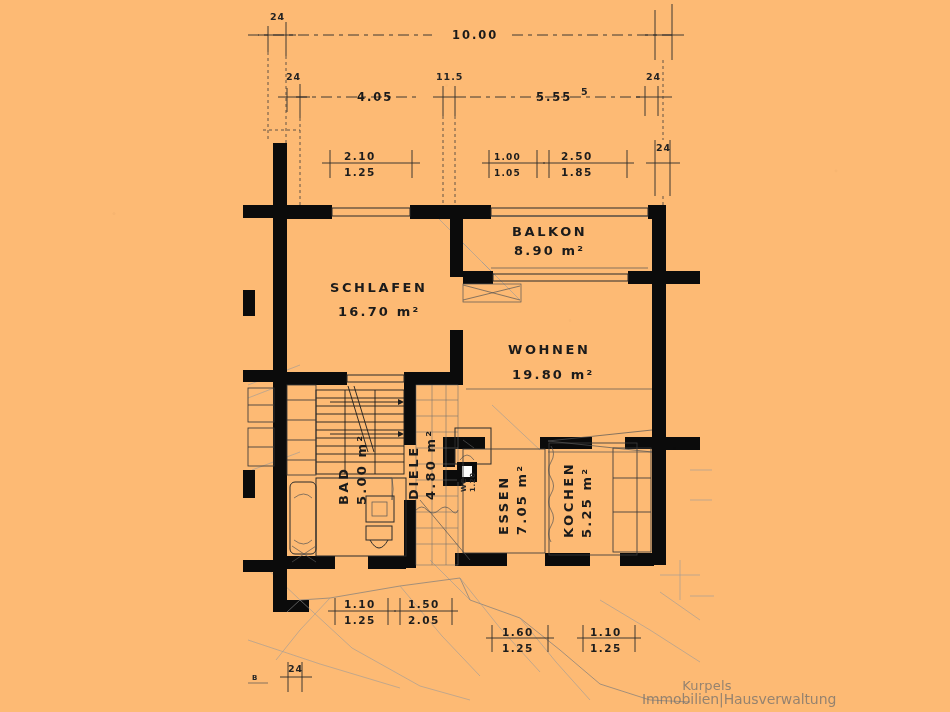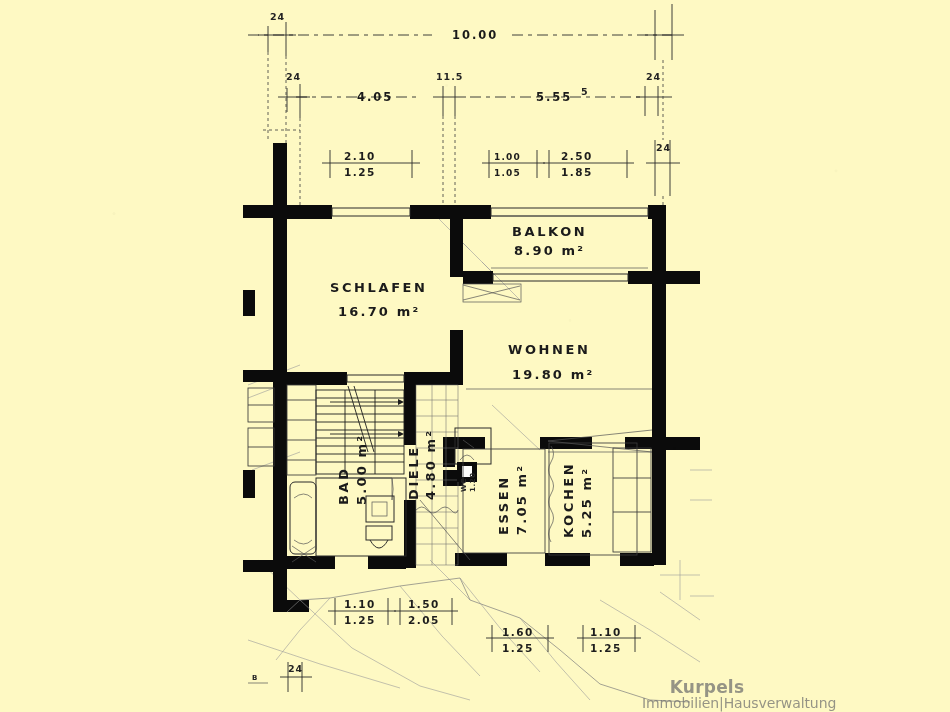--- a/index.html
+++ b/index.html
@@ -2,21 +2,21 @@
 <html><head>
 <meta charset="utf-8">
 <style>
   html,body{margin:0;padding:0;background:#ffffff;}
   body{
     font-family:"DejaVu Sans", sans-serif;
     width:950px;height:712px;overflow:hidden;position:relative;
   }
   #sheet{
     position:absolute;left:0;top:0;width:950px;height:712px;
-    background:#fef9c3;
+    background:#fdba74;
     overflow:hidden;
   }
   
   #grain{
     position:absolute;inset:0;pointer-events:none;
     background:
       radial-gradient(circle at 12% 30%, rgba(0,0,0,.030) 0 1px, transparent 2px),
       radial-gradient(circle at 47% 12%, rgba(0,0,0,.025) 0 1px, transparent 2px),
       radial-gradient(circle at 71% 63%, rgba(0,0,0,.025) 0 1px, transparent 2px),
       radial-gradient(circle at 29% 81%, rgba(0,0,0,.022) 0 1px, transparent 2px),
@@ -51,21 +51,21 @@
   .dimdash{stroke:#2b2b2b;stroke-width:.9;fill:none;stroke-dasharray:11 5 4 5;}
   .extline{stroke:#3b3b3b;stroke-width:.8;fill:none;stroke-dasharray:3 3;}
   .tile{stroke:#6e6e6e;stroke-width:.55;fill:none;}
   .stairline{stroke:#1d1d1d;stroke-width:.9;fill:none;}
 
   #watermark{
     position:absolute;left:642px;top:679px;width:130px;height:30px;
     text-align:center;color:#6e6e6e;opacity:.72;
     line-height:1.02;pointer-events:none;
   }
-  #watermark .wm1{font-size:17px;font-weight:700;letter-spacing:.2px;}
+  #watermark .wm1{font-size:13px;font-weight:400;letter-spacing:.2px;}
   #watermark .wm2{font-size:14px;letter-spacing:-.1px;white-space:nowrap;}
 </style>
 </head>
 <body>
 
 <div id="sheet">
 
   <svg id="plan" width="950" height="712" viewBox="0 0 950 712">
 
     <g>

